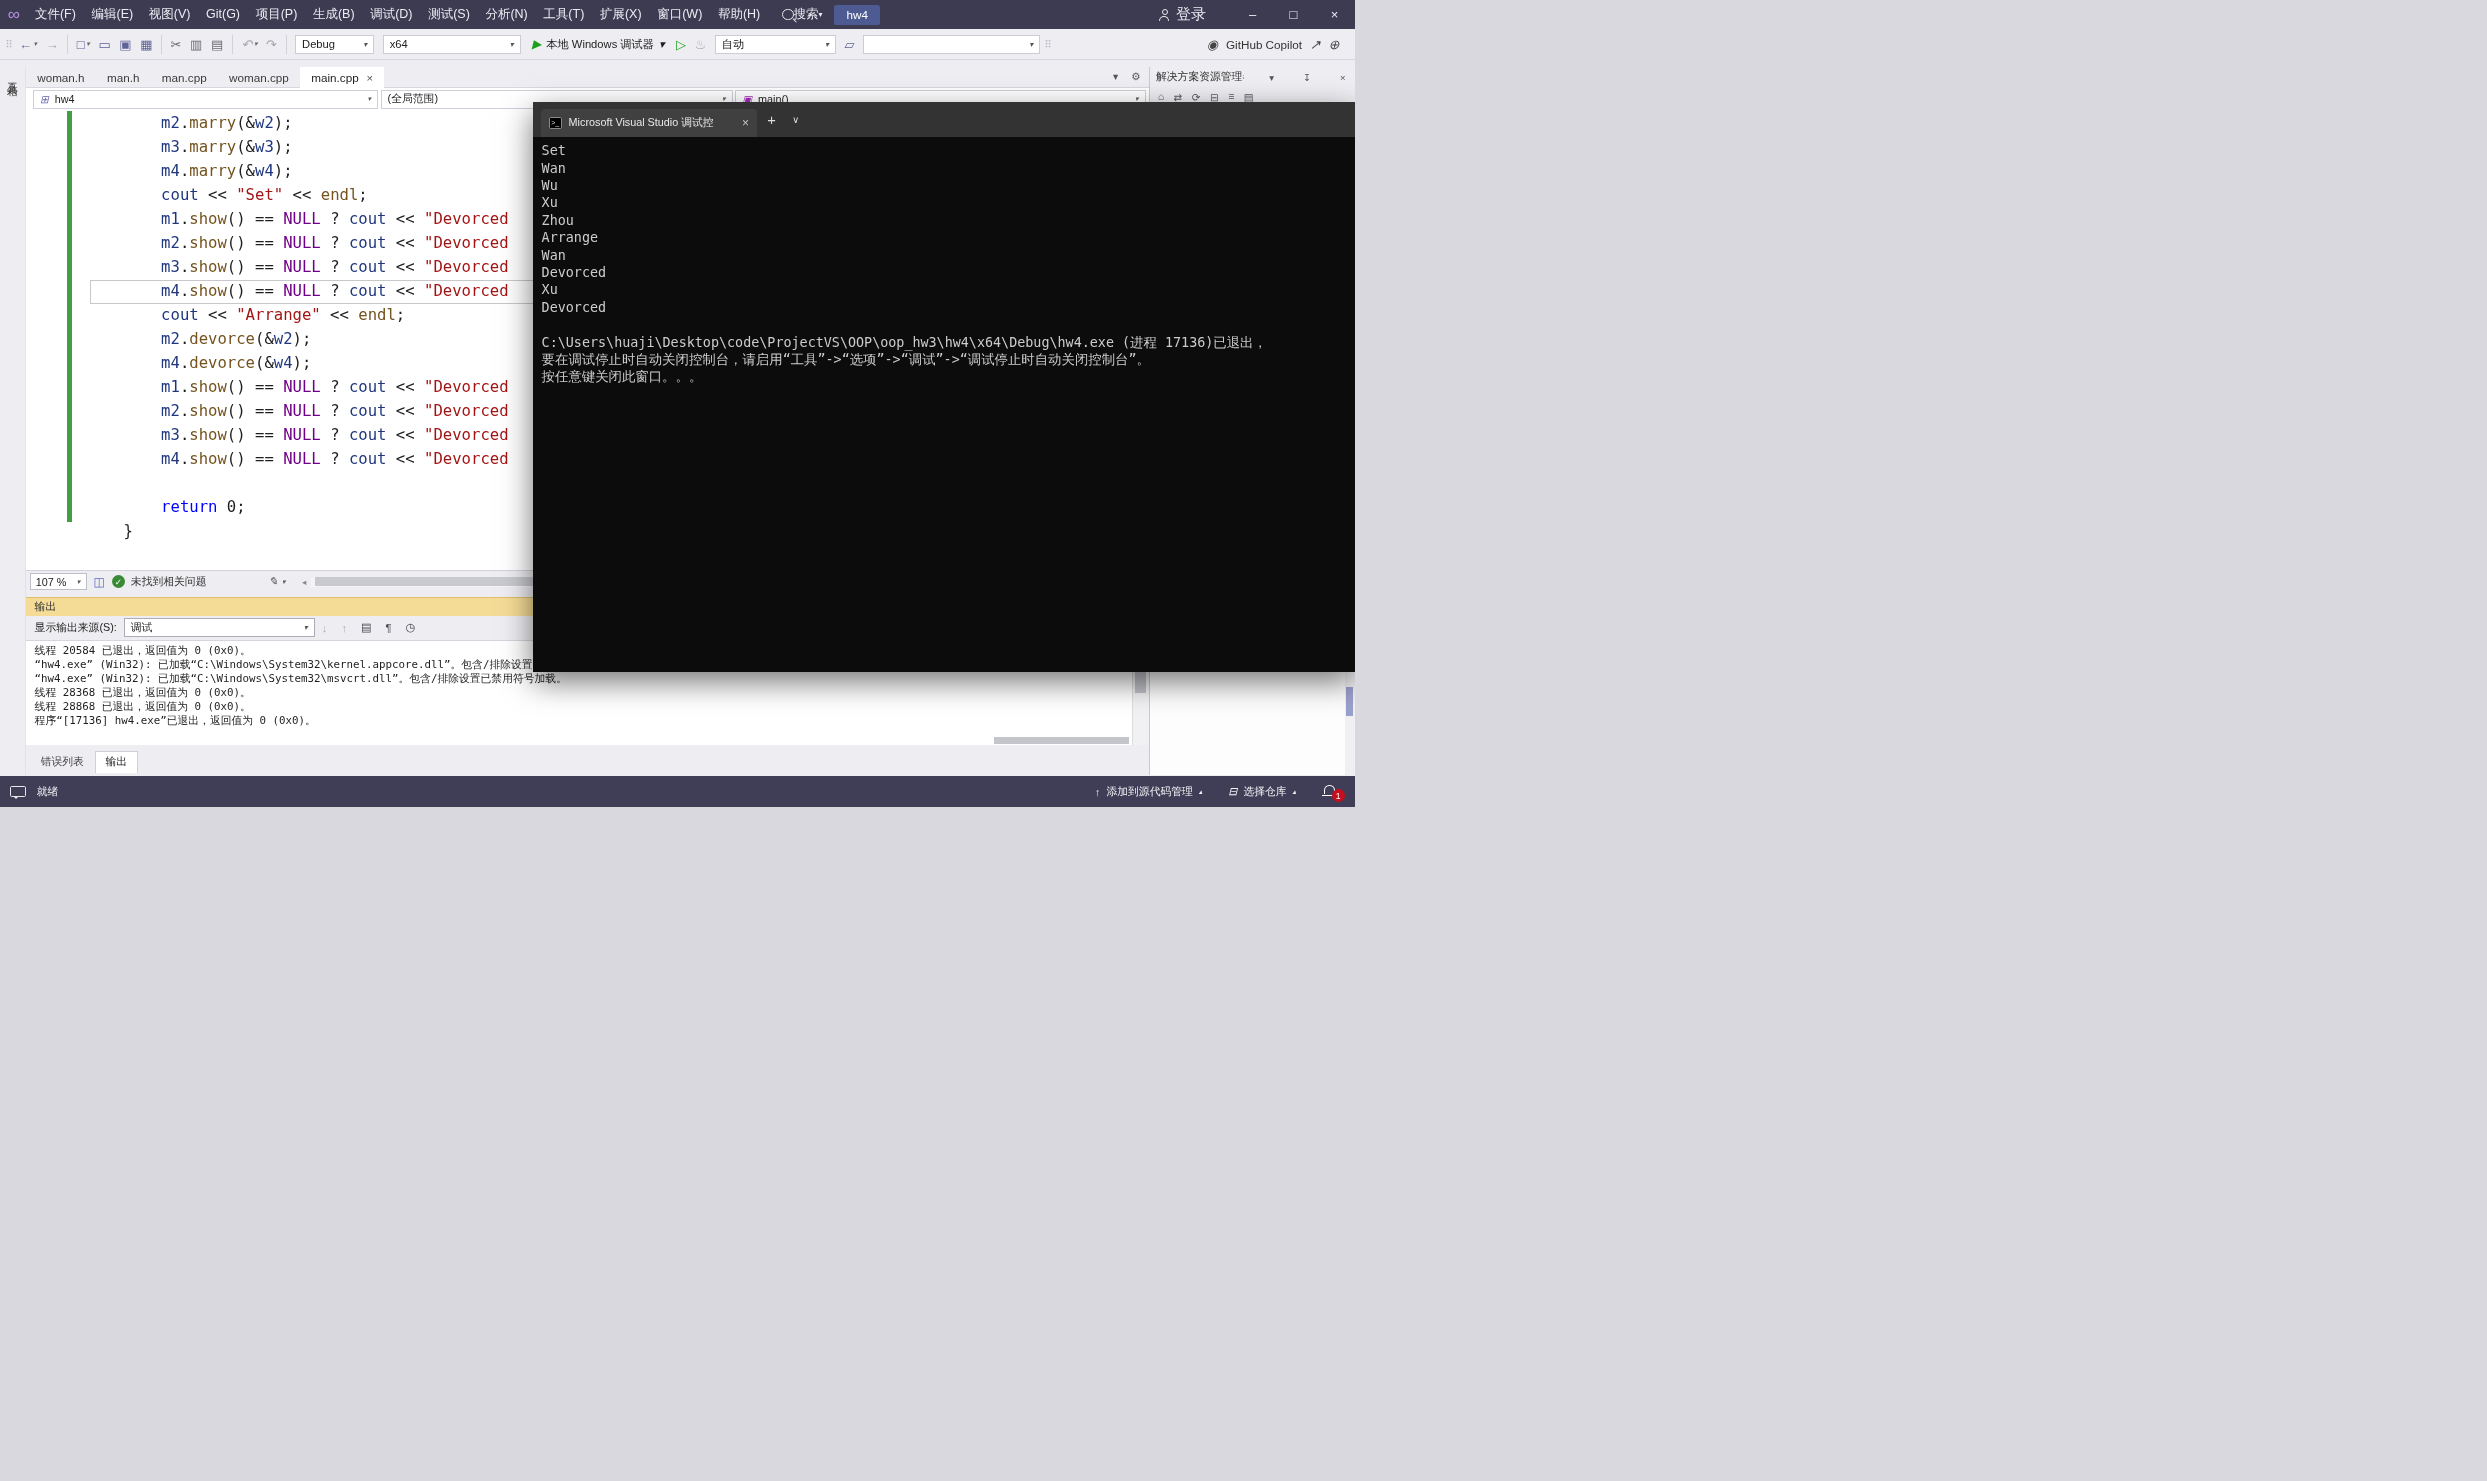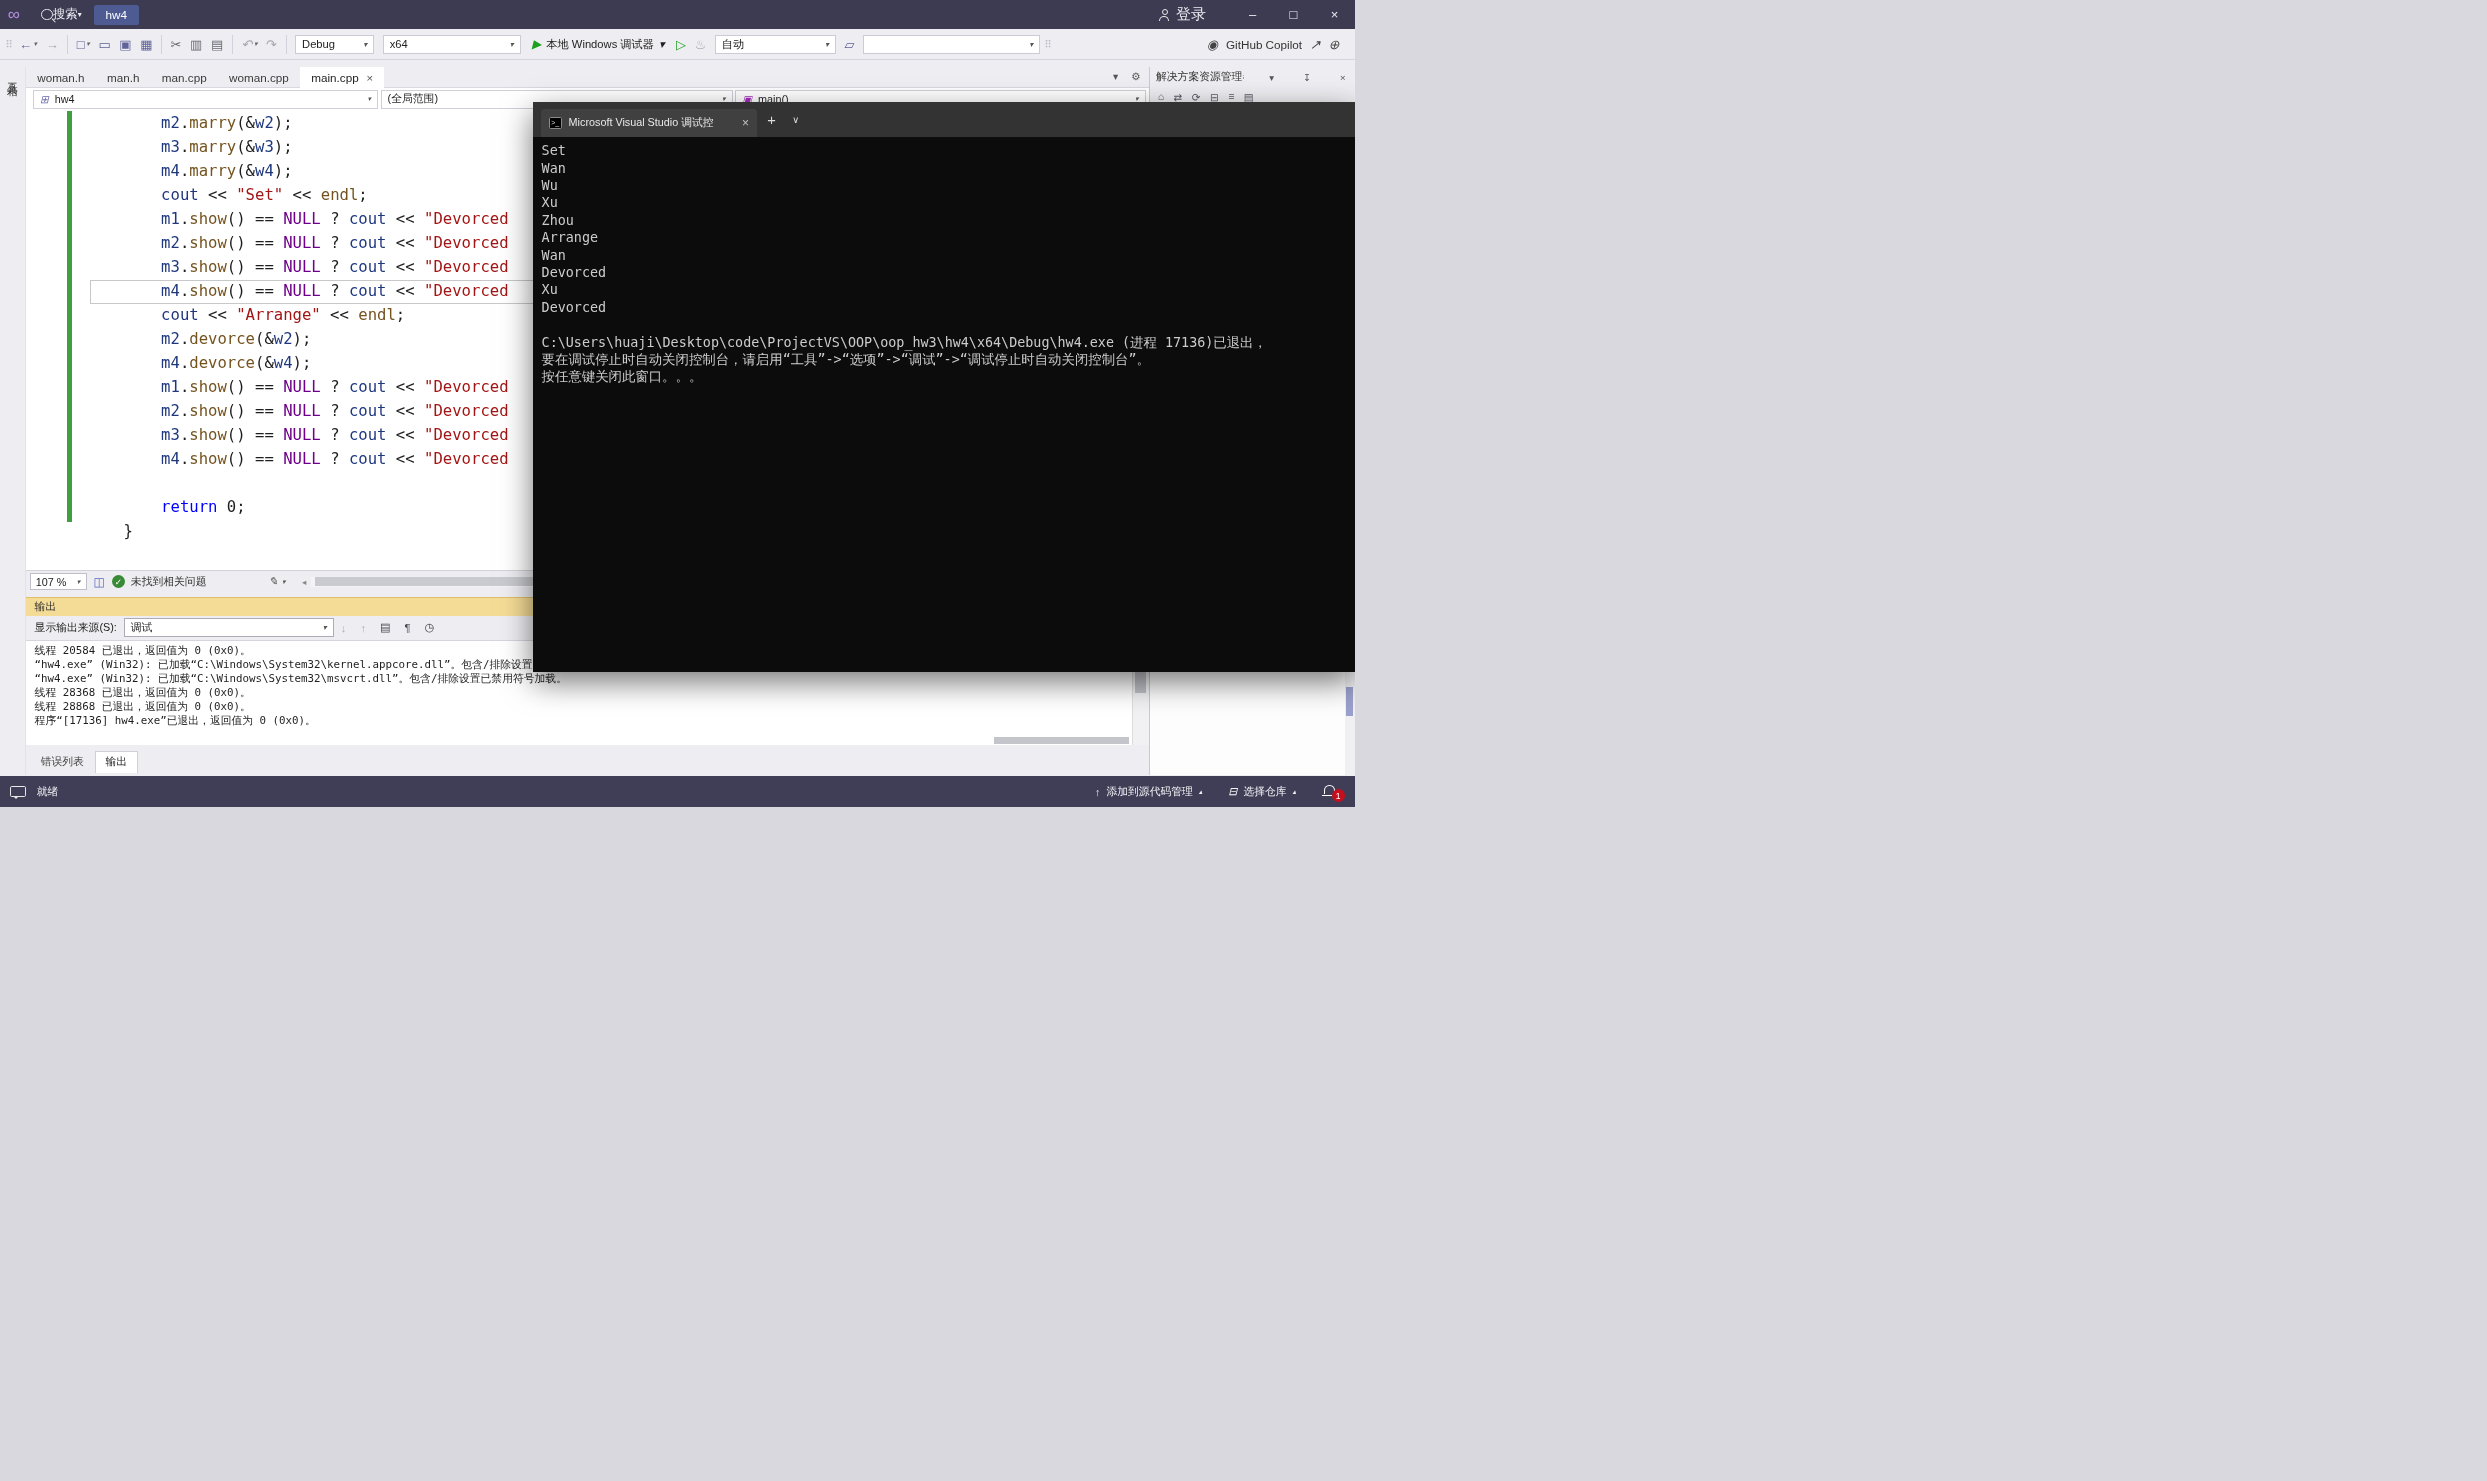--- a/index.html
+++ b/index.html
@@ -83,21 +83,21 @@
   .hs-arrow{color:#888;font-size:8.6px;padding:0 4.3px;}
   .hs-track{flex:1;height:10.4px;background:#f4f4f6;position:relative;}
   .hs-thumb{position:absolute;left:4.3px;top:0.9px;width:415px;height:8.6px;background:#c9cacf;}
   
   .output-panel{position:absolute;left:26px;top:593px;width:1123px;height:183px;background:#eeeef2;}
   .out-header{position:absolute;top:3.5px;left:0;width:100%;height:19px;background:var(--out-header,#f5dc96);
               border-top:0.9px solid #e0bd6b;display:flex;align-items:center;padding-left:8.6px;font-size:10.8px;
               color:#2f2f2f;box-sizing:border-box;}
   .out-toolbar{position:absolute;top:22.5px;left:0;width:100%;height:24px;display:flex;align-items:center;
                padding-left:8.6px;font-size:10.8px;color:#222;box-sizing:border-box;}
-  .out-combo{width:210px;height:19px;background:#fff;border:0.9px solid #acacb8;display:flex;align-items:center;
+  .out-combo{width:191px;height:19px;background:#fff;border:0.9px solid #acacb8;display:flex;align-items:center;
              padding:0 6px;box-sizing:border-box;margin-left:7px;gap:5.2px;}
   .out-combo .chev{margin-left:auto;font-size:7.8px;color:#555;}
   .out-ico{font-size:11.2px;color:#4a4a52;padding:0 7px;}
   .out-ico.dim{color:#ababb4;}
   .out-area{position:absolute;top:47px;left:0;width:1108px;height:105px;background:#fff;overflow:hidden;border-top:0.9px solid #d5d5dd;}
   .out-text{margin:0;padding:2.6px 0 0 8.6px;font:10.8px/14px "DejaVu Sans Mono",monospace;color:#1e1e1e;}
   .out-line{height:14px;white-space:pre;}
   .out-hthumb{position:absolute;bottom:1.7px;left:968px;width:135px;height:7.8px;background:#c4c5cb;}
   .out-vscroll{position:absolute;top:47px;right:0;width:15.6px;height:105px;background:#f1f1f4;border-left:0.9px solid #ddd;}
   .out-vthumb{position:absolute;top:5.2px;left:1.7px;width:11.2px;height:48px;background:#c0c1c8;}
@@ -143,20 +143,35 @@
                 padding:5.2px 0 0 8.6px;font:13.4px/17.4px "DejaVu Sans Mono",monospace;color:#cccccc;white-space:pre;overflow:hidden;}
   .chev{display:inline-block;}
 </style>
 </head>
 <body>
 
 <div id="app">
 
   <div class="titlebar">
     <span class="vs-logo">∞</span>
+    <nav class="menus">
+        <span class="menu-item">文件(F)</span>
+        <span class="menu-item">编辑(E)</span>
+        <span class="menu-item">视图(V)</span>
+        <span class="menu-item">Git(G)</span>
+        <span class="menu-item">项目(P)</span>
+        <span class="menu-item">生成(B)</span>
+        <span class="menu-item">调试(D)</span>
+        <span class="menu-item">测试(S)</span>
+        <span class="menu-item">分析(N)</span>
+        <span class="menu-item">工具(T)</span>
+        <span class="menu-item">扩展(X)</span>
+        <span class="menu-item">窗口(W)</span>
+        <span class="menu-item">帮助(H)</span>
+      </nav>
     <div class="search-ctl">
       <span class="mag-icon"></span>
       <span>搜索</span>
       <span class="chev">▾</span>
     </div>
     <div class="hw4-chip">hw4</div>
     <div class="tb-right">
       <div class="signin">
         <span class="person-icon"></span>
         <span>登录</span>

